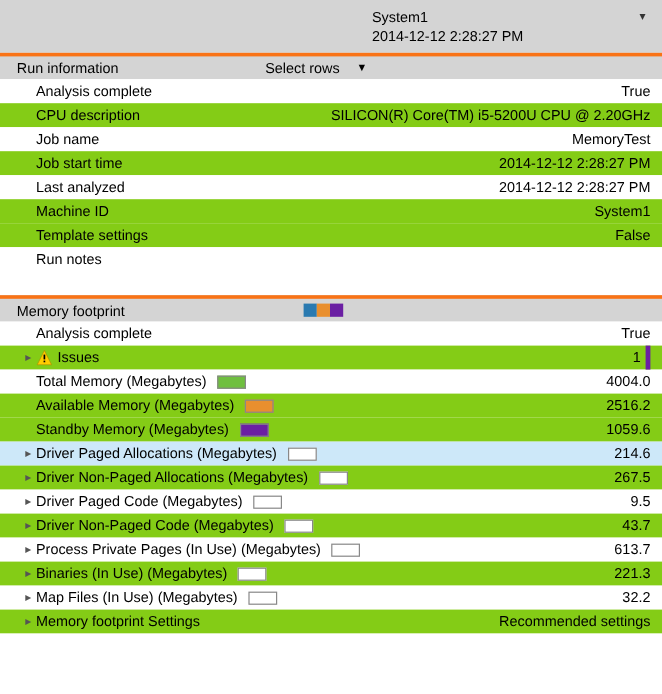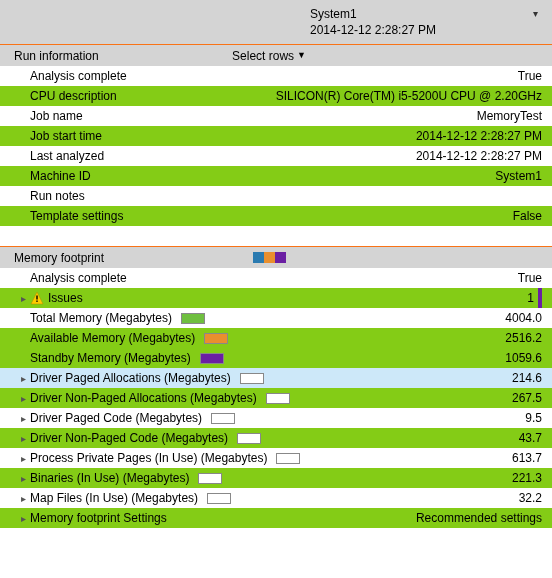--- a/index.html
+++ b/index.html
@@ -30,24 +30,24 @@
     top: 2px;
     font-size: 10px;
     color: #333;
   }
   .section-header {
     background: #d4d4d4;
     height: 22px;
     display: flex;
     align-items: center;
     padding: 0 6px 0 14px;
-    border-top: 1px solid #f97316;
+    border-top: 3px solid #f97316;
   }
   .section-title { flex: 0 0 auto; }
-  .select-rows { margin-left:auto; margin-right: 240px; display:flex; align-items:center; gap:3px; }
+  .select-rows { margin-left:auto; margin-right: 240px; display:flex; align-items:center; gap:14px; }
   .triangle-down { font-size: 9px; line-height: 1; }
   .swatch-set { display:flex; margin-left:auto; margin-right:260px; }
   .swatch-set span { width:11px; height:11px; display:block; }
   .row {
     height: 20px;
     display: flex;
     align-items: center;
     padding: 0 10px 0 0;
     background: #fff;
   }
@@ -152,29 +152,29 @@
     <div class="row">
       <span class="expander-col"></span>
       <span class="label-col">Last analyzed</span>
       <span class="value-col">2014-12-12 2:28:27 PM</span>
     </div>
     <div class="row alt">
       <span class="expander-col"></span>
       <span class="label-col">Machine ID</span>
       <span class="value-col">System1</span>
     </div>
+    <div class="row alt">
+      <span class="expander-col"></span>
+      <span class="label-col">Template settings</span>
+      <span class="value-col">False</span>
+    </div>
     <div class="row">
       <span class="expander-col"></span>
       <span class="label-col">Run notes</span>
       <span class="value-col"></span>
-    </div>
-    <div class="row alt">
-      <span class="expander-col"></span>
-      <span class="label-col">Template settings</span>
-      <span class="value-col">False</span>
     </div>
   </div>
 
 <div class="gap"></div>
 
 <div class="section-header">
   <span class="section-title">Memory footprint</span>
   <span class="swatch-set" id="memhdrsw">
       <span style="background: rgb(42, 122, 176);"></span>
       <span style="background: rgb(233, 143, 46);"></span>

